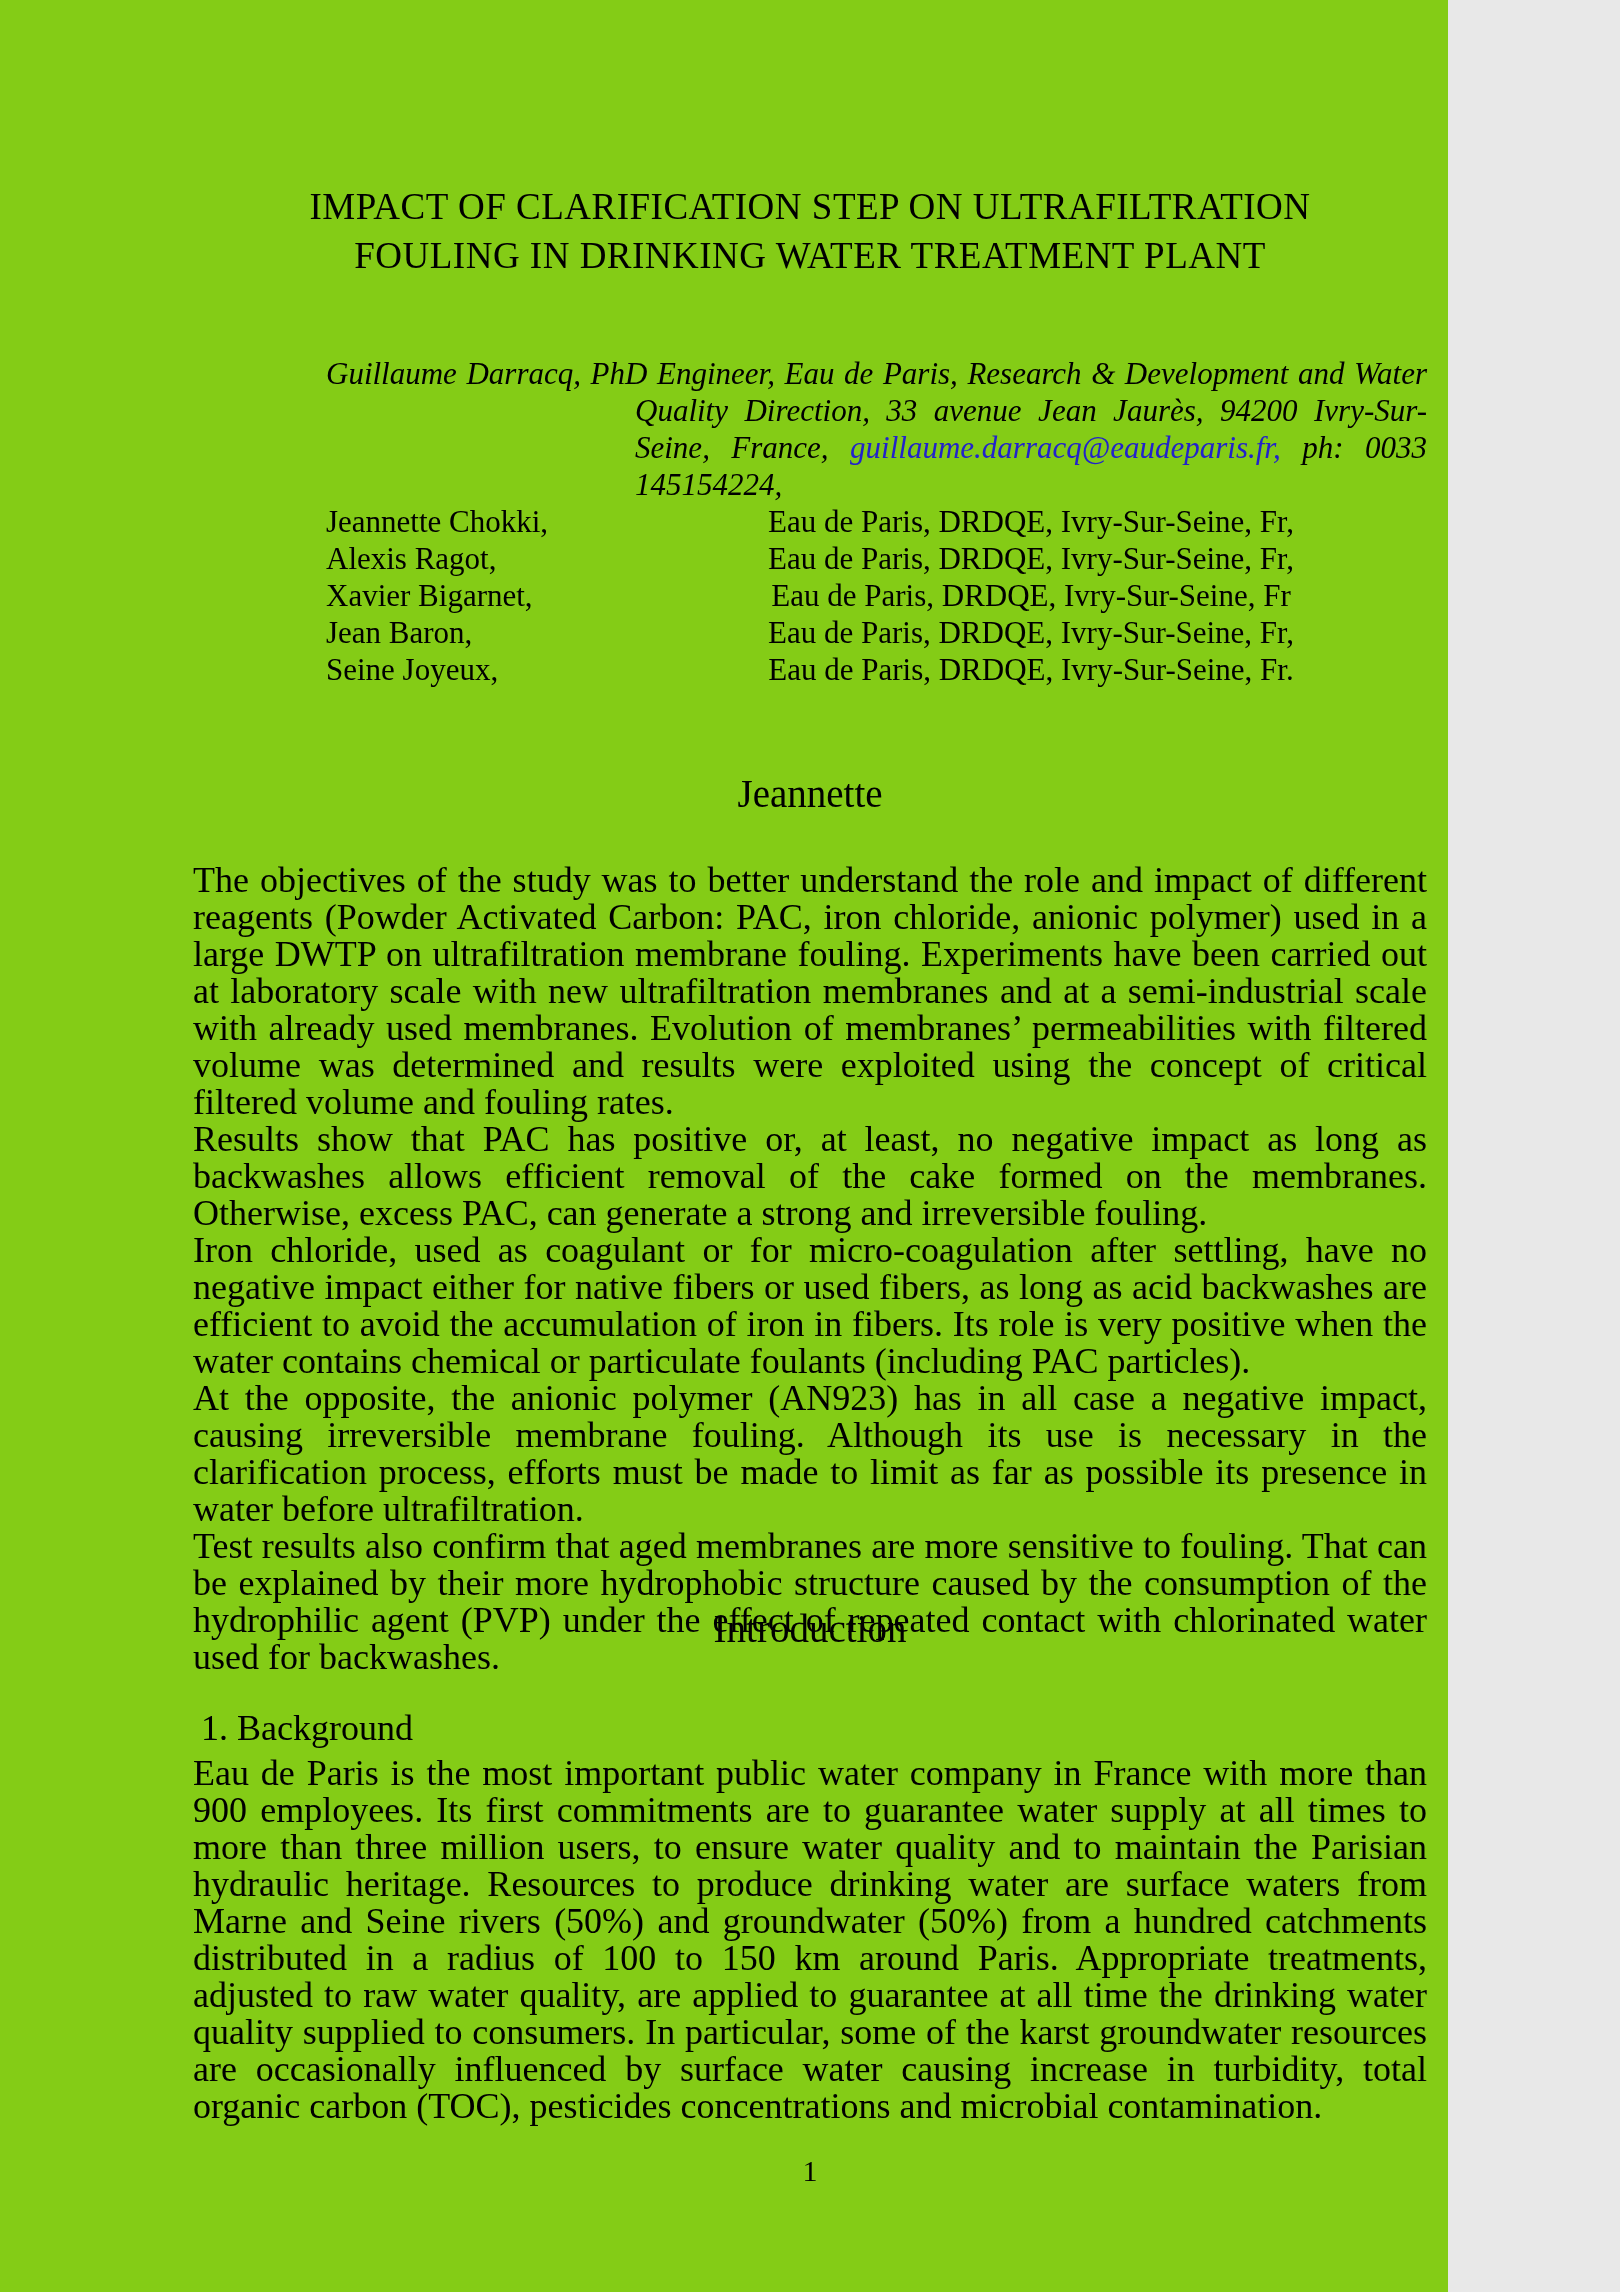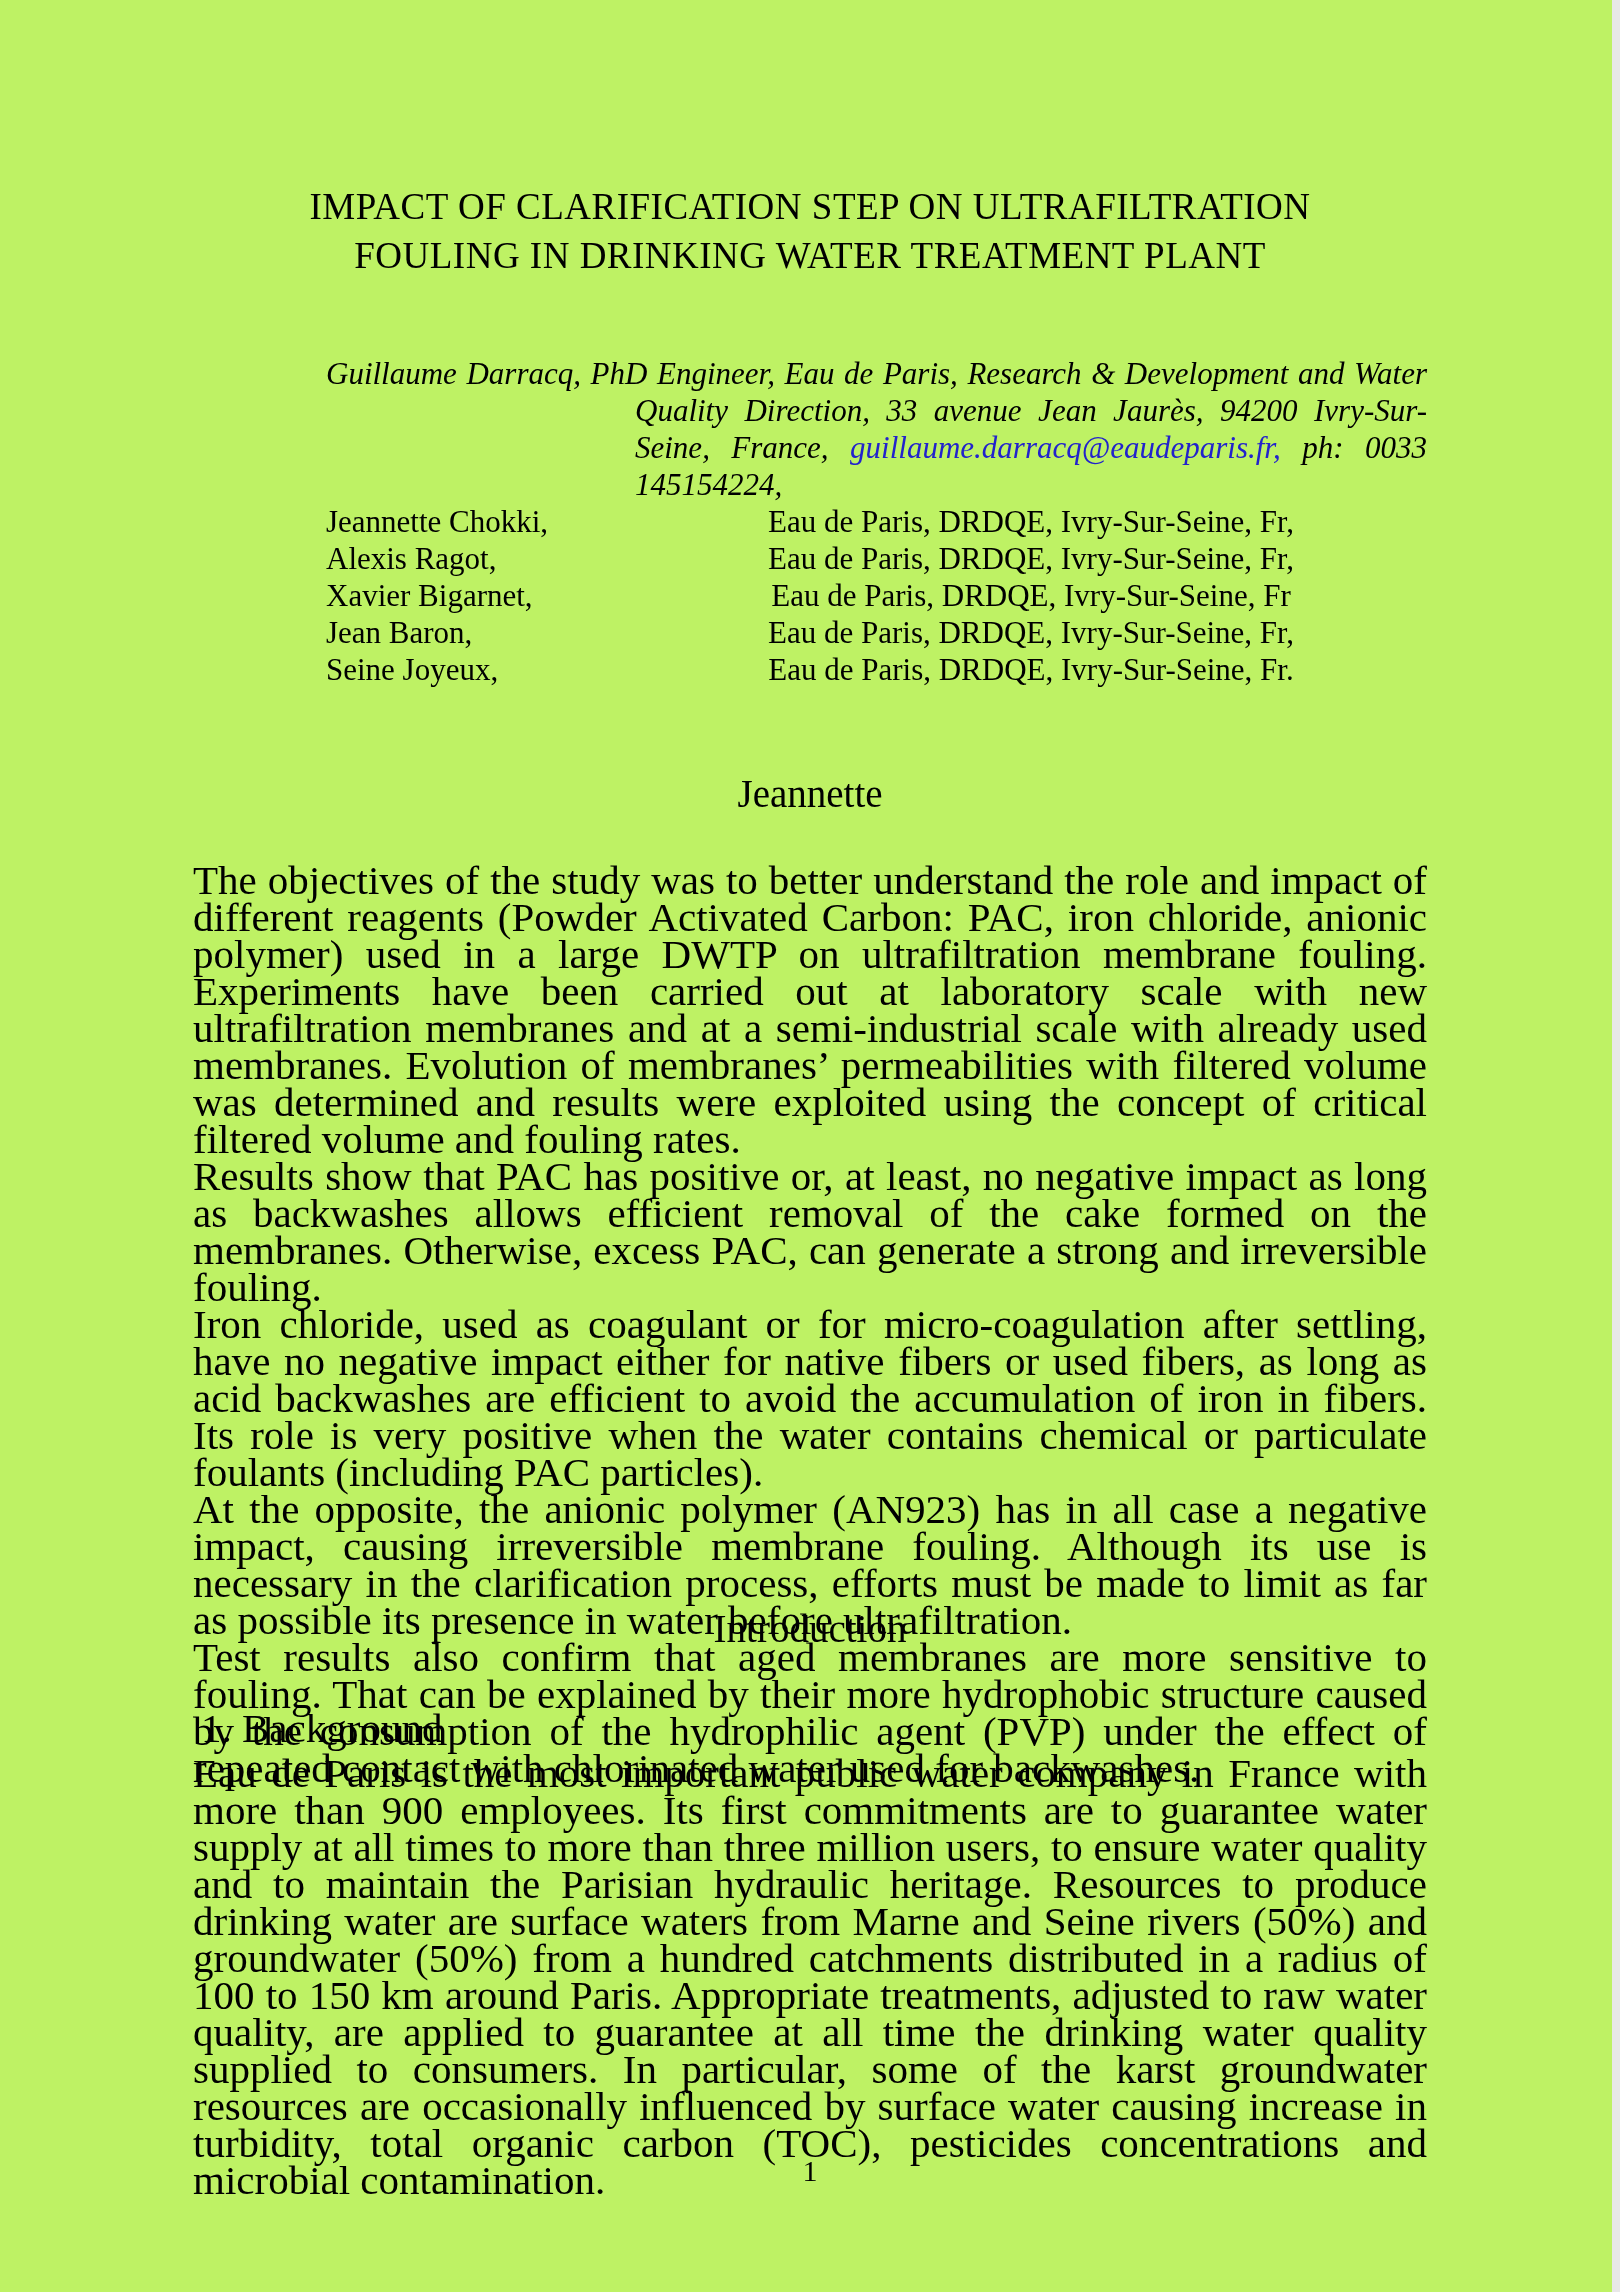--- a/index.html
+++ b/index.html
@@ -1,20 +1,20 @@
 <!DOCTYPE html>
 <html><head>
 <meta charset="utf-8">
 <style>
   html, body { margin: 0; padding: 0; background: #e8e8e8; }
   .page {
     position: relative;
-    width: 1612px;
+    width: 1448px;
     height: 2293px;
-    background: #bef264;
+    background: #84cc16;
     font-family: "Liberation Serif", serif;
     color: #000000;
     overflow: hidden;
   }
   .abs { position: absolute; left: 193px; width: 1234px; }
 
   .title-block {
     top: 182px;
     text-align: center;
     font-size: 37px;
@@ -35,21 +35,21 @@
   .author-affil { flex: 1; text-align: center; }
 
   .section-heading {
     text-align: center;
     font-size: 39px;
     line-height: 45px;
   }
   .abstract-heading { top: 771px; }
   .intro-heading { top: 1606px; }
 
-  .body-text { font-size: 41px; line-height: 37px; }
+  .body-text { font-size: 36px; line-height: 37px; }
   .abstract-body { top: 862px; }
   .intro-body { top: 1702px; }
   .just { text-align: justify; margin: 0; }
   .subheading { margin: 8px; }
 
   .page-number {
     top: 2152px;
     text-align: center;
     font-size: 30px;
     line-height: 37px;

